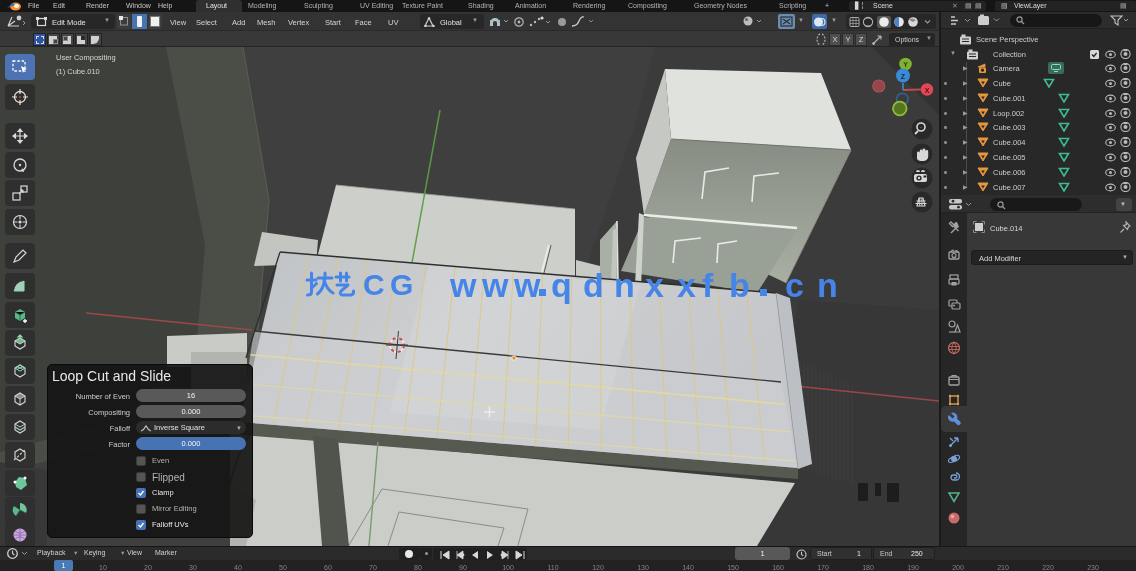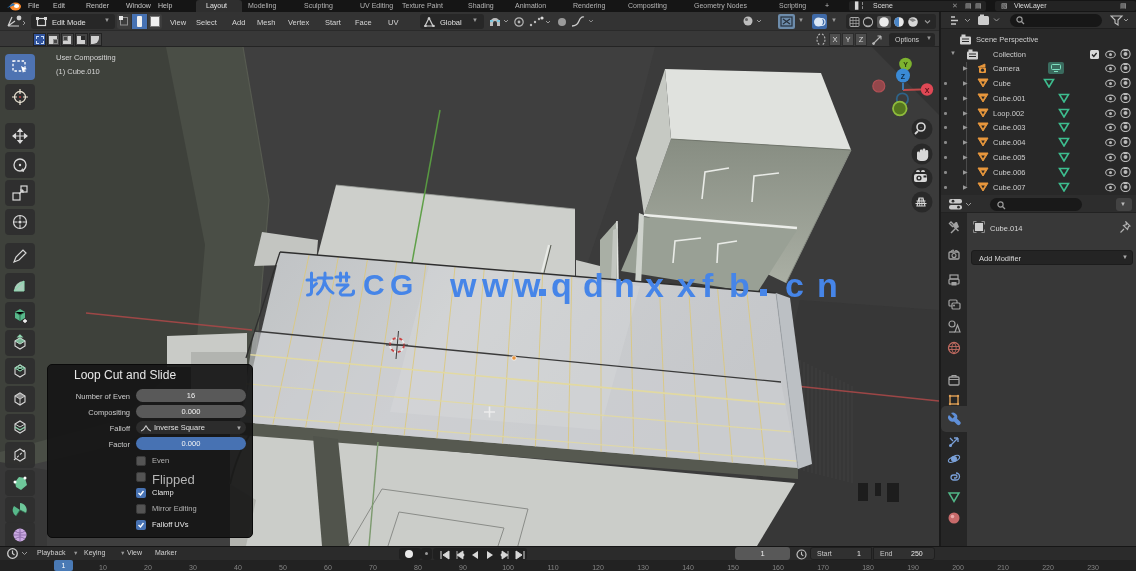--- a/index.html
+++ b/index.html
@@ -414,37 +414,37 @@
       <path d="M9,9 L9,2 a7,7 0 0 1 6,10z" fill="#6ec79a"></path>
       <path d="M9,9 L3,5 a7,7 0 0 0 2,10z" fill="#57b88a"></path>
       <path d="M9,9 l6,3 M9,9 l-4,6" stroke="#2e6e50" stroke-width="0.8"></path>
     </svg>
     <div class="abs" style="left:5px;top:522px;width:30px;height:26px;background:#2e2e2e;border-radius:4px;opacity:0.95"></div>
     <svg class="abs" style="left:11px;top:526px" width="18" height="18" viewBox="0 0 18 18">
       <circle cx="9" cy="9" r="6.5" fill="#c9a8e0"></circle>
       <path d="M2.5,9 h13 M9,2.5 v13 M4,5 a8,8 0 0 0 10,0 M4,13 a8,8 0 0 1 10,0" stroke="#8a6aa8" stroke-width="0.9" fill="none"></path>
     </svg>
     <div class="abs" style="left:47px;top:364px;width:206px;height:174px;background:rgba(22,22,22,0.93);border-radius:5px;border:1px solid #0a0a0a"></div>
-    <span class="abs" style="left:74px;top:368px;font-size:12px;color:#e8e8e8">Loop Cut and Slide</span>
+    <span class="abs" style="left:52px;top:368px;font-size:14px;color:#e8e8e8">Loop Cut and Slide</span>
     <span class="abs" style="left:0;top:392px;width:130px;text-align:right;font-size:7.5px;color:#cdcdcd;display:inline-block">Number of Even</span>
     <div class="abs" style="left:136px;top:389px;width:110px;height:13px;background:#595959;border-radius:7px;color:#f2f2f2;font-size:7.5px;text-align:center;line-height:13px">16</div>
     <span class="abs" style="left:0;top:408px;width:130px;text-align:right;font-size:7.5px;color:#cdcdcd;display:inline-block">Compositing</span>
     <div class="abs" style="left:136px;top:405px;width:110px;height:13px;background:#595959;border-radius:7px;color:#f2f2f2;font-size:7.5px;text-align:center;line-height:13px">0.000</div>
     <span class="abs" style="left:0;top:424px;width:130px;text-align:right;font-size:7.5px;color:#cdcdcd;display:inline-block">Falloff</span>
     <div class="abs" style="left:136px;top:421px;width:110px;height:13px;background:#2c2c2c;border-radius:7px;color:#e0e0e0;font-size:7.5px;line-height:13px"><span style="margin-left:18px">Inverse Square</span></div>
     <svg class="abs" style="left:141px;top:424px" width="10" height="8" viewBox="0 0 10 8">
       <path d="M0,7 Q3,6 4.5,2.5 Q5,1 5.5,2.5 Q7,6 10,7" stroke="#ccc" stroke-width="1.1" fill="none"></path>
     </svg>
     <span class="abs" style="left:236px;top:424.5px;font-size:6px;color:#aaa">▼</span>
     <span class="abs" style="left:0;top:440px;width:130px;text-align:right;font-size:7.5px;color:#cdcdcd;display:inline-block">Factor</span>
     <div class="abs" style="left:136px;top:437px;width:110px;height:13px;background:#4772b3;border-radius:7px;color:#f5f5f5;font-size:7.5px;text-align:center;line-height:13px">0.000</div>
     <div class="abs" style="left:136px;top:456px;width:10px;height:10px;background:#545454;border-radius:2px;border:1px solid #3a3a3a"></div>
     <span class="abs" style="left:152px;top:456px;font-size:7.5px;color:#b4b4b4">Even</span>
     <div class="abs" style="left:136px;top:472px;width:10px;height:10px;background:#545454;border-radius:2px;border:1px solid #3a3a3a"></div>
-    <span class="abs" style="left:152px;top:472px;font-size:13px;color:#b4b4b4">Flipped</span>
+    <span class="abs" style="left:152px;top:472px;font-size:10px;color:#b4b4b4">Flipped</span>
     <div class="abs" style="left:136px;top:488px;width:10px;height:10px;background:#4772b3;border-radius:2px"></div>
     <svg class="abs" style="left:137px;top:489px" width="8" height="8" viewBox="0 0 8 8">
       <path d="M1.5,4 l2,2 3,-4" stroke="#fff" stroke-width="1.4" fill="none"></path>
     </svg>
     <span class="abs" style="left:152px;top:488px;font-size:7.5px;color:#e8e8e8">Clamp</span>
     <div class="abs" style="left:136px;top:504px;width:10px;height:10px;background:#545454;border-radius:2px;border:1px solid #3a3a3a"></div>
     <span class="abs" style="left:152px;top:504px;font-size:7.5px;color:#b4b4b4">Mirror Editing</span>
     <div class="abs" style="left:136px;top:520px;width:10px;height:10px;background:#4772b3;border-radius:2px"></div>
     <svg class="abs" style="left:137px;top:521px" width="8" height="8" viewBox="0 0 8 8">
       <path d="M1.5,4 l2,2 3,-4" stroke="#fff" stroke-width="1.4" fill="none"></path>

